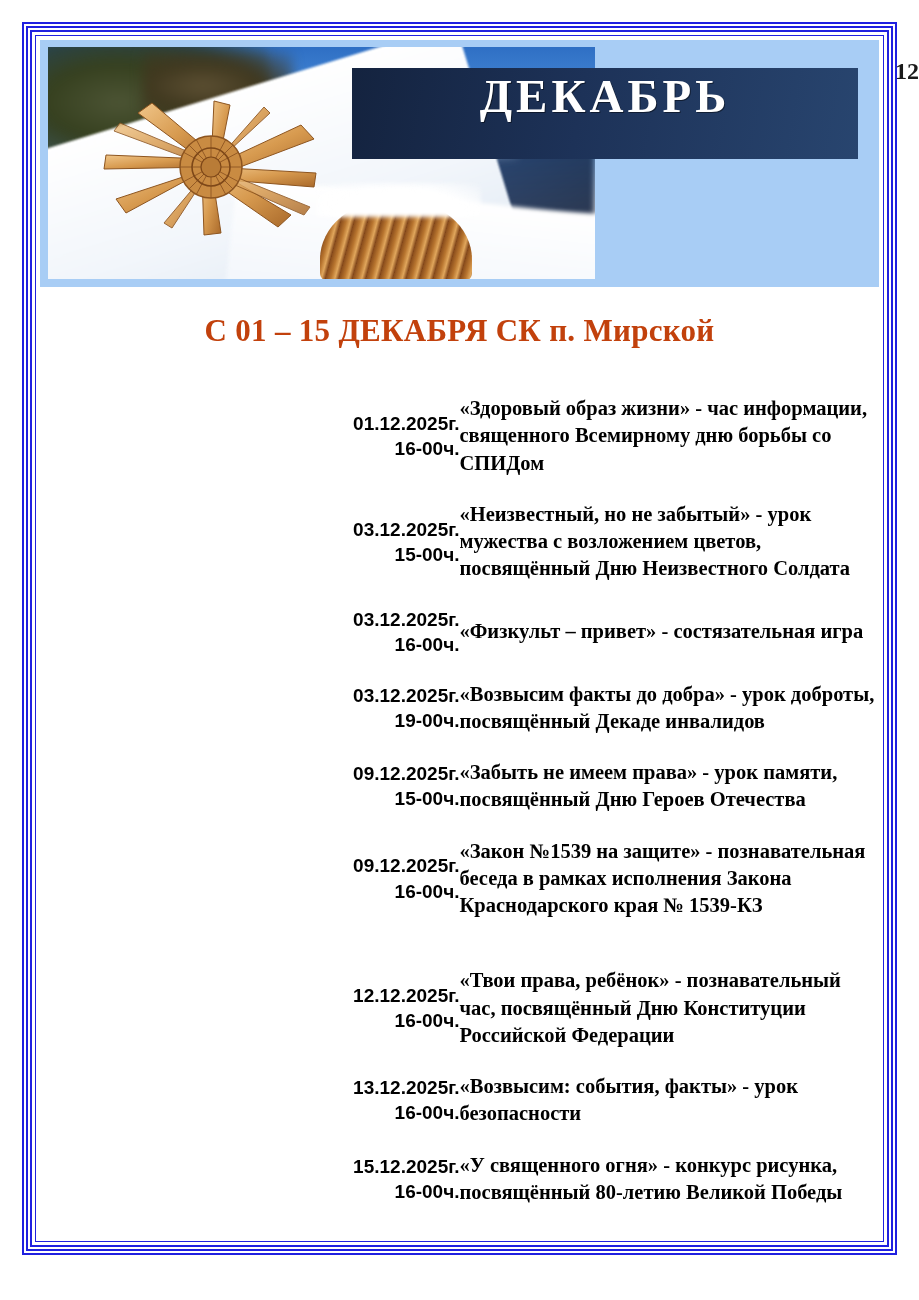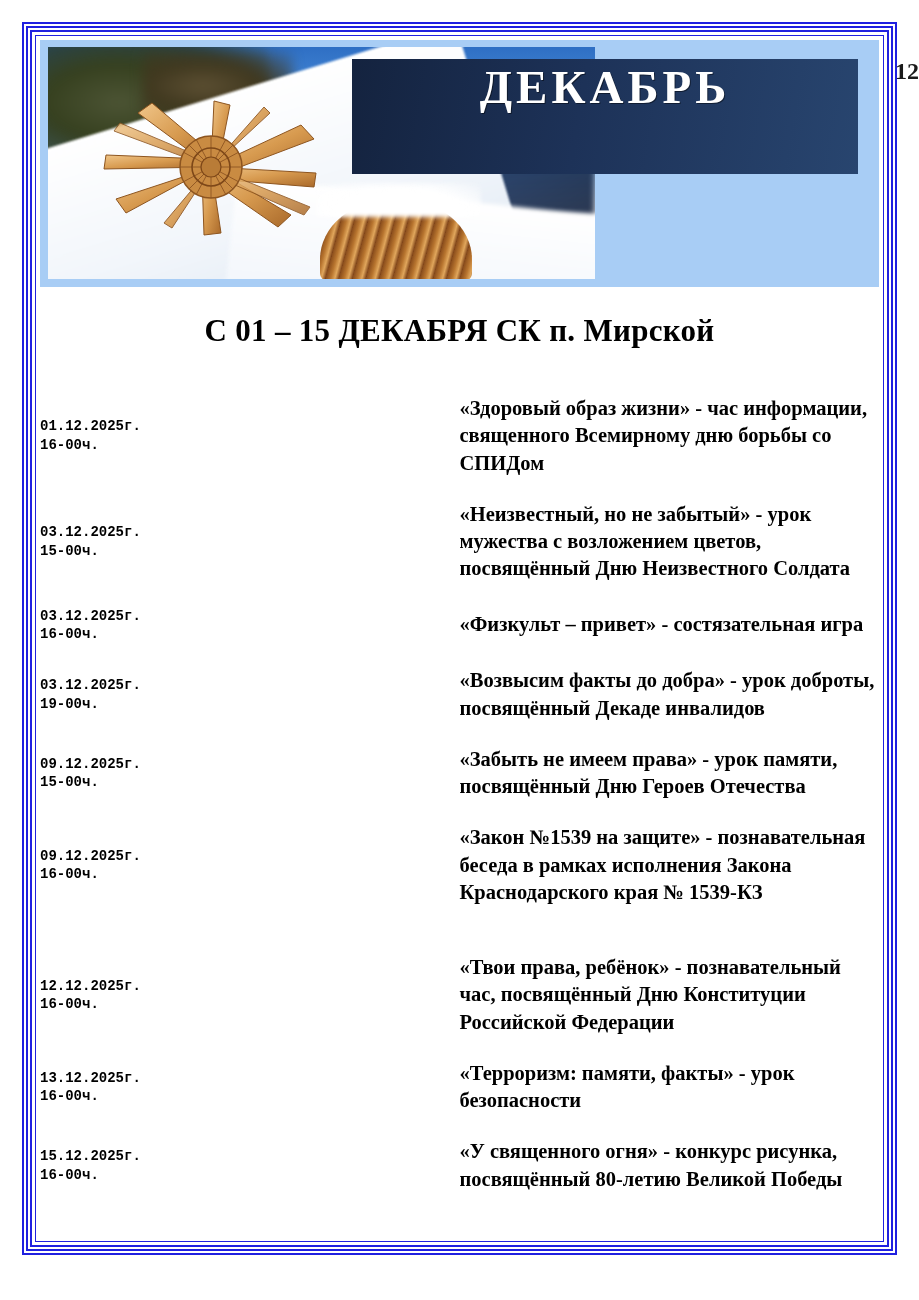--- a/index.html
+++ b/index.html
@@ -173,23 +173,23 @@
     top: 48px;
     width: 250px;
     height: 150px;
   }
   .straw-star svg { display: block; width: 100%; height: 100%; }
 
   
   .banner-plate {
     position: absolute;
     left: 312px;
-    top: 19px;
+    top: 28px;
     width: 506px;
-    height: 115px;
+    height: 91px;
     background: linear-gradient(100deg, #14233f 0%, #1d3258 45%, #28456f 100%);
     box-sizing: border-box;
   }
   .plate-line1 {
     position: absolute;
     left: 0; right: 0;
     top: 4px;
     text-align: center;
     color: #ffffff;
     font-family: "Liberation Serif", "DejaVu Serif", serif;
@@ -215,43 +215,43 @@
   }
 
   
   .main-heading {
     margin: 0;
     padding: 26px 0 0 0;
     text-align: center;
     font-family: "Liberation Serif", "DejaVu Serif", serif;
     font-weight: bold;
     font-size: 31px;
-    color: #000000;
+    color: #c2410c;
     letter-spacing: 0.3px;
   }
 
   
   .events {
     margin: 0;
     padding: 0;
     width: 100%;
     border-collapse: collapse;
     table-layout: fixed;
   }
   .events td {
     vertical-align: middle;
     padding: 0;
     color: #000000;
   }
   .col-date {
     width: 178px;
-    text-align: left;
-    font-family: Liberation Mono, monospace;
-    font-weight: bold;
-    font-size: 14px;
+    text-align: right;
+    font-family: Liberation Sans, sans-serif;
+    font-weight: bold;
+    font-size: 19px;
     line-height: 1.32;
     white-space: nowrap;
   }
   .col-desc {
     width: auto;
     padding-left: 6px;
     padding-right: 18px;
     font-family: "Liberation Serif", "DejaVu Serif", serif;
     font-weight: bold;
     font-size: 20.5px;
@@ -433,21 +433,21 @@
       </tr>
       <tr class="spacer-row">
           <td colspan="2"></td>
         </tr>
 
       <tr>
         <td class="col-date">
           <div>13.12.2025г.</div>
           <div>16-00ч.</div>
         </td>
-        <td class="col-desc">«Терроризм: памяти, факты» - урок безопасности</td>
+        <td class="col-desc">«Возвысим: события, факты» - урок безопасности</td>
       </tr>
       <tr class="spacer-row">
           <td colspan="2"></td>
         </tr>
 
       <tr>
         <td class="col-date">
           <div>15.12.2025г.</div>
           <div>16-00ч.</div>
         </td>

